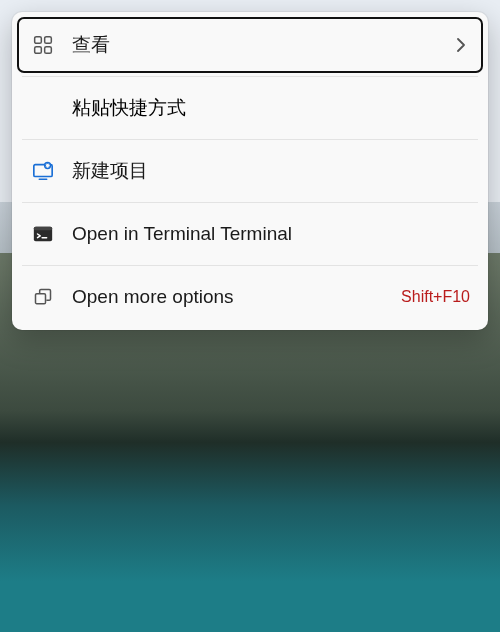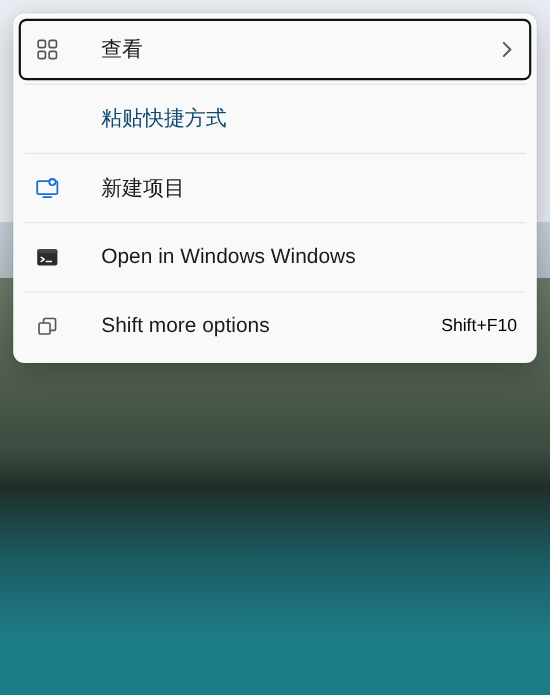--- a/index.html
+++ b/index.html
@@ -30,40 +30,39 @@
   .menu-item {
     display: flex;
     align-items: center;
     height: 54px;
     padding: 0 12px 0 10px;
     border-radius: 6px;
     font-size: 19px;
     color: #1a1a1a;
     cursor: default;
     position: relative;
-    gap: 20px;
   }
   .menu-item.highlighted {
     outline: 2.5px solid #111;
     outline-offset: -1px;
   }
-  .menu-item.disabled { color: #0c4a6e; }
+  .menu-item.disabled { color: #000000; }
   .icon-slot {
     width: 30px; height: 30px;
     display: flex; align-items: center; justify-content: center;
     margin-right: 14px;
     flex-shrink: 0;
   }
   .label { flex: 1; }
   .chevron {
     width: 18px; height: 18px; flex-shrink: 0;
     display: flex; align-items: center; justify-content: center;
     color: #555;
   }
-  .shortcut { font-size: 16px; color: #000000; }
+  .shortcut { font-size: 16px; color: #b91c1c; }
   .divider {
     height: 1px;
     background: #e3e3e3;
     margin: 4px 4px;
   }
   svg { display: block; }
 </style>
 </head>
 <body>
 
@@ -117,29 +116,29 @@
 
   <div class="menu-item">
     <span class="icon-slot">
       <svg width="22" height="22" viewBox="0 0 24 24">
         <rect x="2" y="4" width="20" height="16" rx="2" fill="#2b2b2b"></rect>
         <rect x="2" y="4" width="20" height="4" rx="2" fill="#444"></rect>
         <path d="M6 12l3 2-3 2" stroke="#fff" stroke-width="1.6" fill="none" stroke-linecap="round" stroke-linejoin="round"></path>
         <path d="M11 16h5" stroke="#fff" stroke-width="1.6" stroke-linecap="round"></path>
       </svg>
     </span>
-    <span class="label">Open in Windows Windows</span>
+    <span class="label">Open in Terminal Terminal</span>
   </div>
 
   <div class="divider"></div>
 
   <div class="menu-item">
     <span class="icon-slot">
       <svg width="20" height="20" viewBox="0 0 24 24" fill="none" stroke="#555" stroke-width="1.8" stroke-linejoin="round">
         <rect x="3" y="8" width="12" height="12" rx="1.5"></rect>
         <path d="M8 8V4.5A1.5 1.5 0 019.5 3h10A1.5 1.5 0 0121 4.5v10a1.5 1.5 0 01-1.5 1.5H16"></path>
       </svg>
     </span>
-    <span class="label">Shift more options</span>
+    <span class="label">Open more options</span>
     <span class="shortcut">Shift+F10</span>
   </div>
 
 </div>
 
 </body></html>

